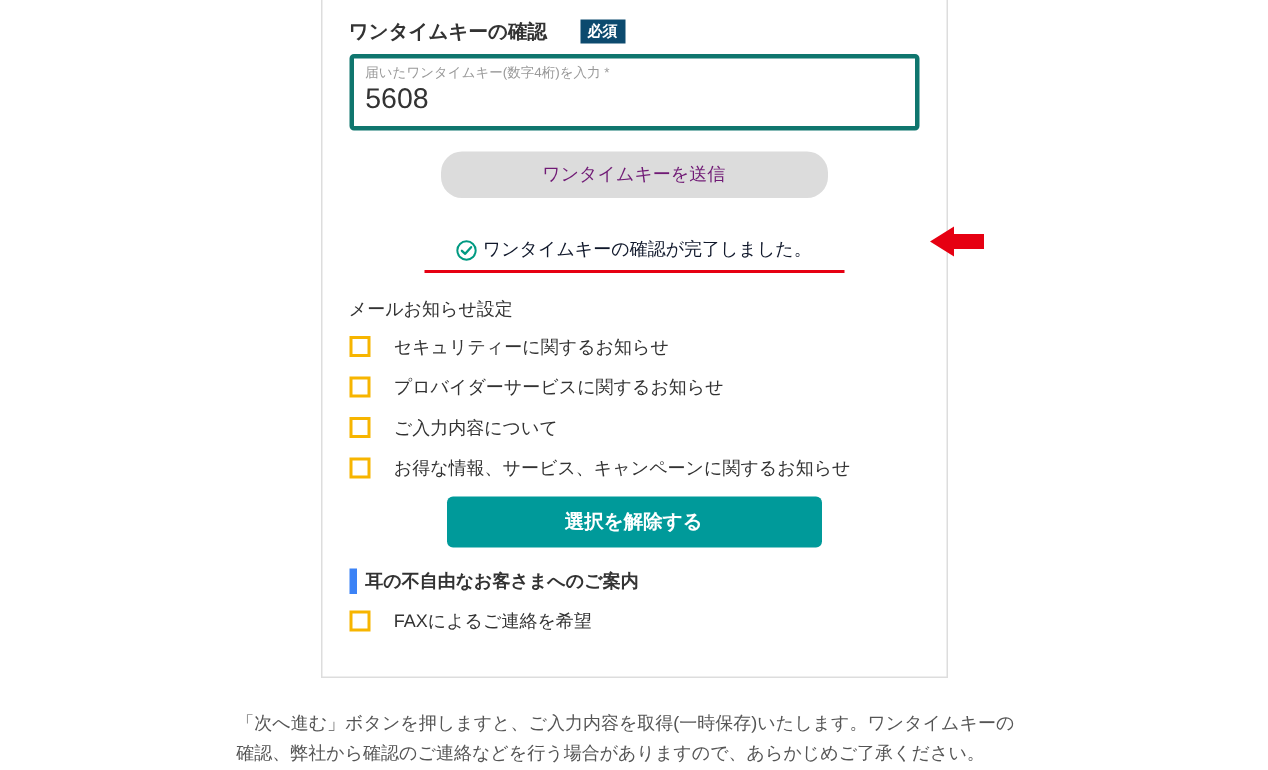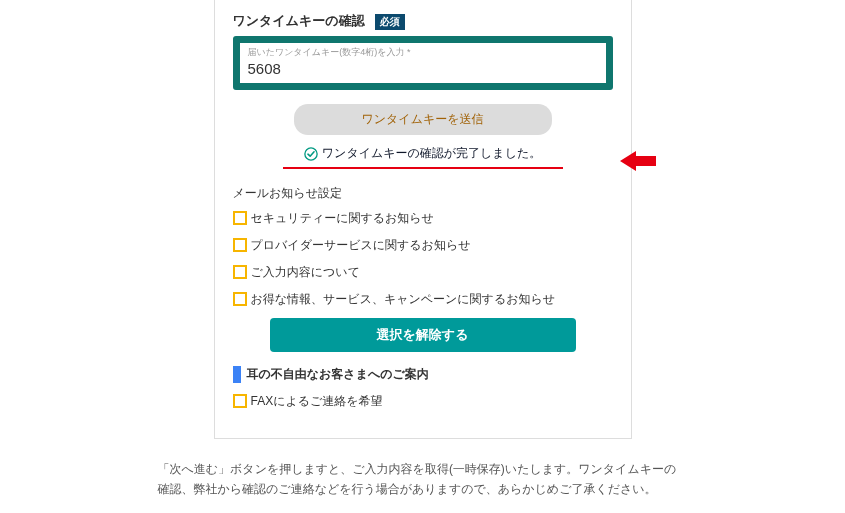--- a/index.html
+++ b/index.html
@@ -1,33 +1,33 @@
 <!DOCTYPE html>
 <html><head>
   <meta charset="utf-8">
   <style>
     * { box-sizing: border-box; margin: 0; padding: 0; }
     body { font-family: "Hiragino Sans", "Meiryo", sans-serif; font-size: 13px; color: #333; background: #fff; }
     .container { width: 845px; margin: 0 auto; position: relative; }
     .form-box { width: 418px; margin: 0 auto; border: 1px solid #ddd; border-top: none; padding: 12px 18px 18px 18px; background: #fff; }
-    .section-row { display: flex; align-items: flex-end; gap: 10px; margin-bottom: 6px; }
+    .section-row { display: flex; align-items: center; gap: 22px; margin-bottom: 6px; }
     .section-title { font-weight: bold; font-size: 13px; }
     .required-badge { background: #0c4a6e; color: #fff; font-size: 10px; padding: 1px 5px; font-weight: bold; }
-    .input-wrap { border: 7px solid #0f766e; border-radius: 3px; padding: 3px 8px 6px 8px; margin-bottom: 14px; }
+    .input-wrap { border: 3px solid #0f766e; border-radius: 3px; padding: 3px 8px 6px 8px; margin-bottom: 14px; }
     .input-floating-label { font-size: 9px; color: #999; }
-    .input-field { border: none; outline: none; width: 100%; font-size: 15px; color: #333; padding-top: 1px; }
-    .send-btn { display: block; width: 258px; margin: 0 auto 10px auto; background: #dcdcdc; color: #a16207; border: none; border-radius: 14px; padding: 7px 0; font-size: 12px; text-align: center; }
+    .input-field { border: none; outline: none; width: 100%; font-size: 19px; color: #333; padding-top: 1px; }
+    .send-btn { display: block; width: 258px; margin: 0 auto 26px auto; background: #dcdcdc; color: #701a75; border: none; border-radius: 14px; padding: 7px 0; font-size: 12px; text-align: center; }
     .confirm-wrap { text-align: center; position: relative; margin-bottom: 16px; }
     .confirm-msg { color: #0f172a; font-size: 12px; display: inline-flex; align-items: center; gap: 4px; }
     .confirm-underline { height: 2px; background: #e60012; width: 280px; margin: 3px auto 0 auto; }
     .mail-title { font-weight: normal; font-size: 12px; margin-bottom: 8px; }
-    .checkbox-row { display: flex; align-items: center; gap: 4px; margin-bottom: 10px; font-size: 12px; }
+    .checkbox-row { display: flex; align-items: center; gap: 16px; margin-bottom: 10px; font-size: 12px; }
     .checkbox-box { width: 14px; height: 14px; border: 2px solid #f7b500; background: #fff; flex-shrink: 0; }
-    .deselect-btn { display: block; width: 306px; margin: 6px auto 14px auto; background: #009a9a; color: #fff; border: none; border-radius: 4px; padding: 8px 0; font-size: 13px; text-align: center; font-weight: bold; }
-    .accessibility-row { border-left: 8px solid #3b82f6; padding-left: 6px; margin-bottom: 10px; }
+    .deselect-btn { display: block; width: 250px; margin: 6px auto 14px auto; background: #009a9a; color: #fff; border: none; border-radius: 4px; padding: 8px 0; font-size: 13px; text-align: center; font-weight: bold; }
+    .accessibility-row { border-left: 5px solid #3b82f6; padding-left: 6px; margin-bottom: 10px; }
     .accessibility-title { font-weight: bold; font-size: 12px; }
     .info-text { width: 530px; margin: 20px auto 24px auto; font-size: 12px; line-height: 1.7; color: #555; }
     .next-btn-wrap { width: 238px; margin: 0 auto; border: 3px solid #e60012; padding: 6px; }
     .arrow { position: absolute; width: 36px; height: 26px; }
     .arrow svg { width: 100%; height: 100%; }
     .arrow-1 { left: 620px; top: 148px; }
     .check-icon-svg { width: 14px; height: 14px; }
   </style>
 </head>
 <body>

